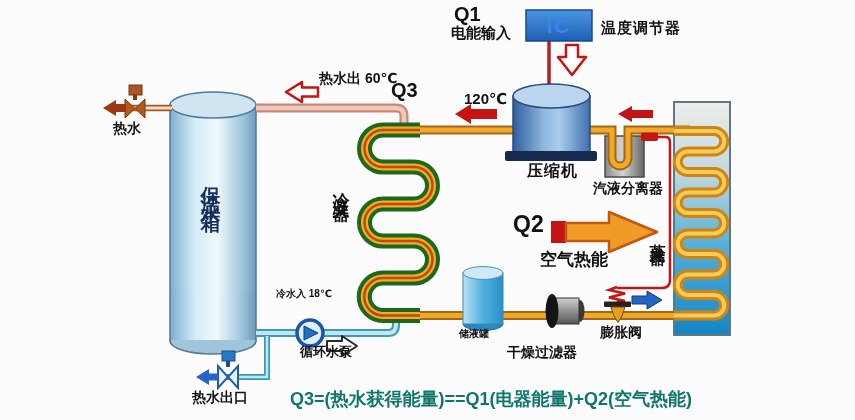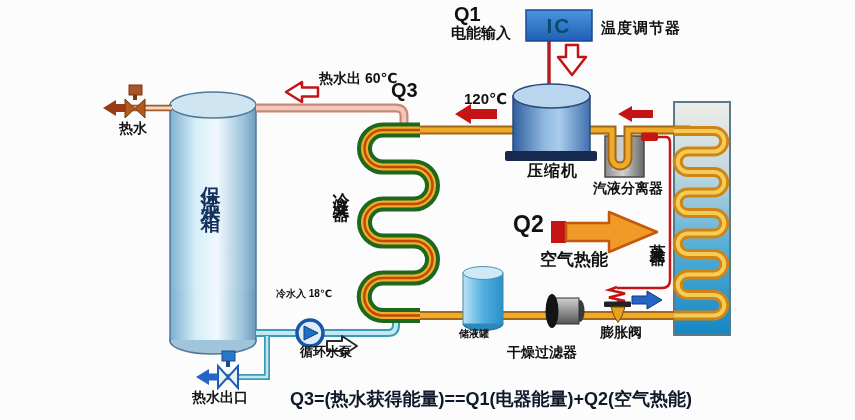--- a/index.html
+++ b/index.html
@@ -4,40 +4,40 @@
 <style>
   html,body{margin:0;padding:0;background:#fff;}
   .stage{position:relative;width:855px;height:420px;background:#fcfcfc;overflow:hidden;
          font-family:"Liberation Sans","DejaVu Sans",sans-serif;}
   .stage svg{position:absolute;left:0;top:0;}
   .lab{position:absolute;color:#111;font-weight:bold;white-space:nowrap;line-height:1.15;}
   .vert{writing-mode:vertical-rl;text-orientation:upright;}
   .l-q1{left:454px;top:3px;font-size:20px;}
   .l-q1desc{left:451px;top:24px;font-size:15px;}
   .l-ic{left:526px;top:10px;width:66px;height:31px;line-height:31px;text-align:center;
-        font-size:21px;color:#0c4a6e;letter-spacing:2px;}
+        font-size:21px;color:#3b82f6;letter-spacing:2px;}
   .l-tc{left:601px;top:19px;font-size:15px;letter-spacing:1px;}
   .l-120{left:464px;top:90px;font-size:15px;}
   .l-hwo{left:319px;top:70px;font-size:14px;}
   .l-q3{left:391px;top:79px;font-size:20px;}
-  .l-rs{left:119px;top:120px;font-size:14px;}
+  .l-rs{left:113px;top:120px;font-size:14px;}
   .l-tank{left:199px;top:170px;font-size:20px;letter-spacing:9px;color:#14305c;}
   .l-cond{left:331px;top:178px;font-size:17px;letter-spacing:7px;}
   .l-comp{left:527px;top:162px;font-size:16px;letter-spacing:1px;}
   .l-sep{left:593px;top:180px;font-size:14px;}
   .l-q2{left:513px;top:211px;font-size:23px;}
   .l-air{left:540px;top:250px;font-size:17px;}
   .l-evap{left:648px;top:231px;font-size:16px;letter-spacing:3px;}
   .l-recv{left:459px;top:328px;font-size:10px;}
   .l-filt{left:507px;top:332px;font-size:14px;margin-top:12px;}
   .l-exv{left:600px;top:324px;font-size:14px;}
   .l-cwi{left:276px;top:288px;font-size:10px;}
   .l-pump{left:265px;top:345px;font-size:13px;padding-left:35px;}
   .l-hwout{left:192px;top:389px;font-size:14px;}
-  .l-formula{left:290px;top:389px;font-size:18px;color:#0f172a;}
+  .l-formula{left:290px;top:389px;font-size:18px;color:#0f766e;}
 </style>
 </head>
 <body>
 
 <div class="stage">
 <svg width="855" height="420" viewBox="0 0 855 420">
   <defs>
     <linearGradient id="gTank" x1="0" y1="0" x2="1" y2="0">
       <stop offset="0" stop-color="#7fb0d0"></stop>
           <stop offset="0.3" stop-color="#d6eef8"></stop>

